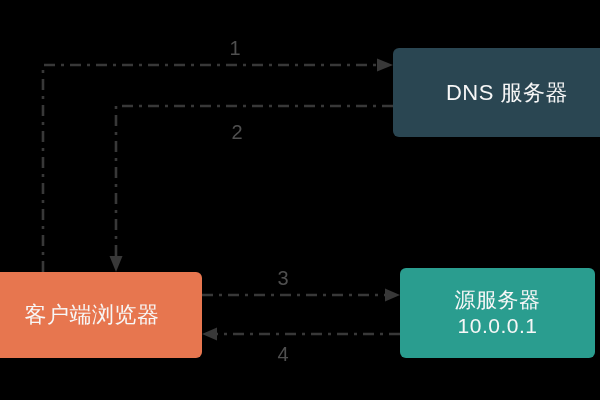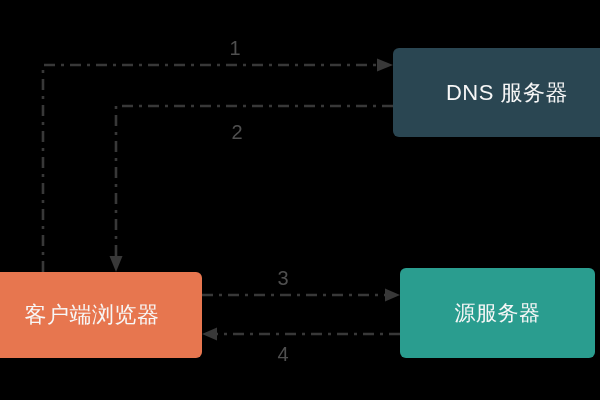--- a/index.html
+++ b/index.html
@@ -107,15 +107,16 @@
   <div class="node node-dns">
     <span>DNS 服务器</span>
   </div>
 
   <div class="node node-client">
     <span>客户端浏览器</span>
   </div>
 
   <div class="node node-origin">
     <div>源服务器</div>
+    <div>10.0.0.1</div>
   </div>
 
 </div>
 
 </body></html>

